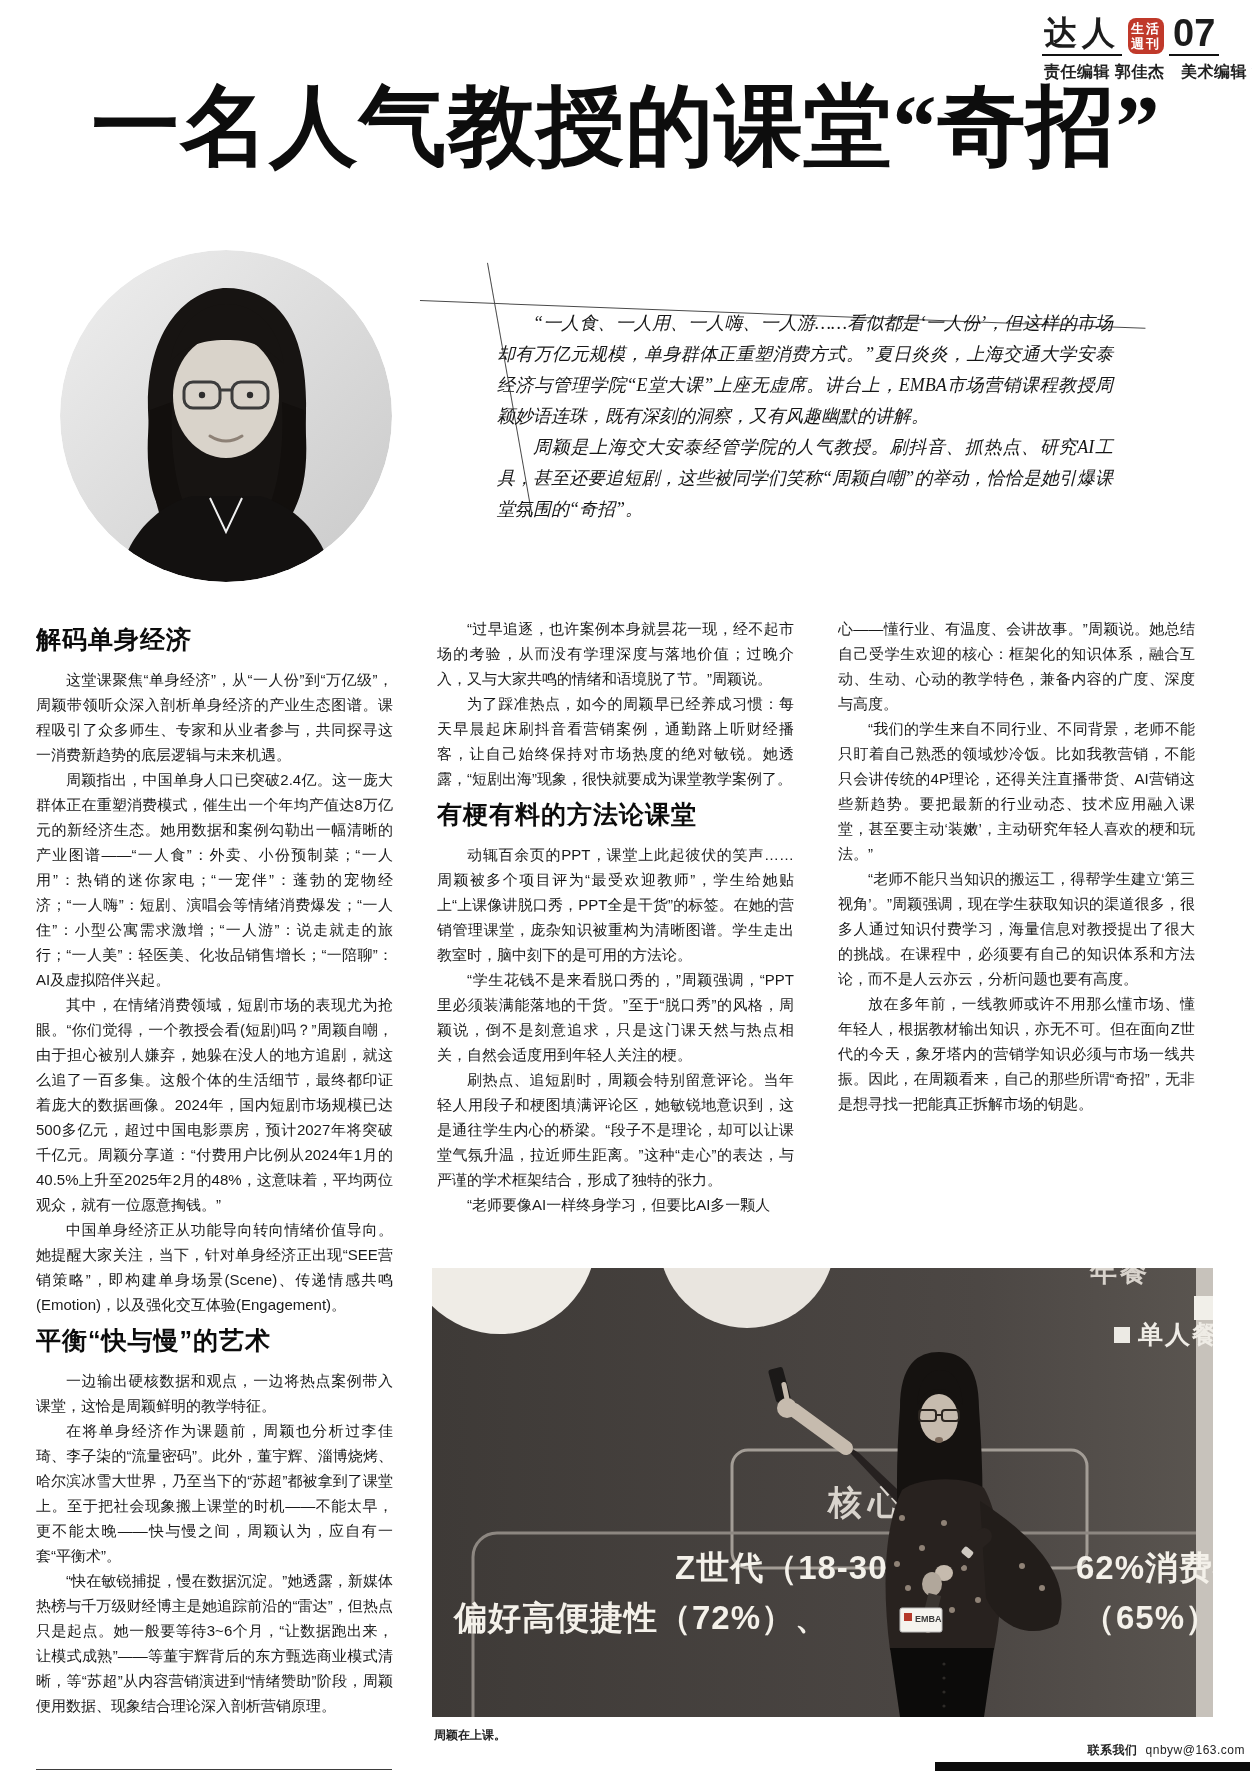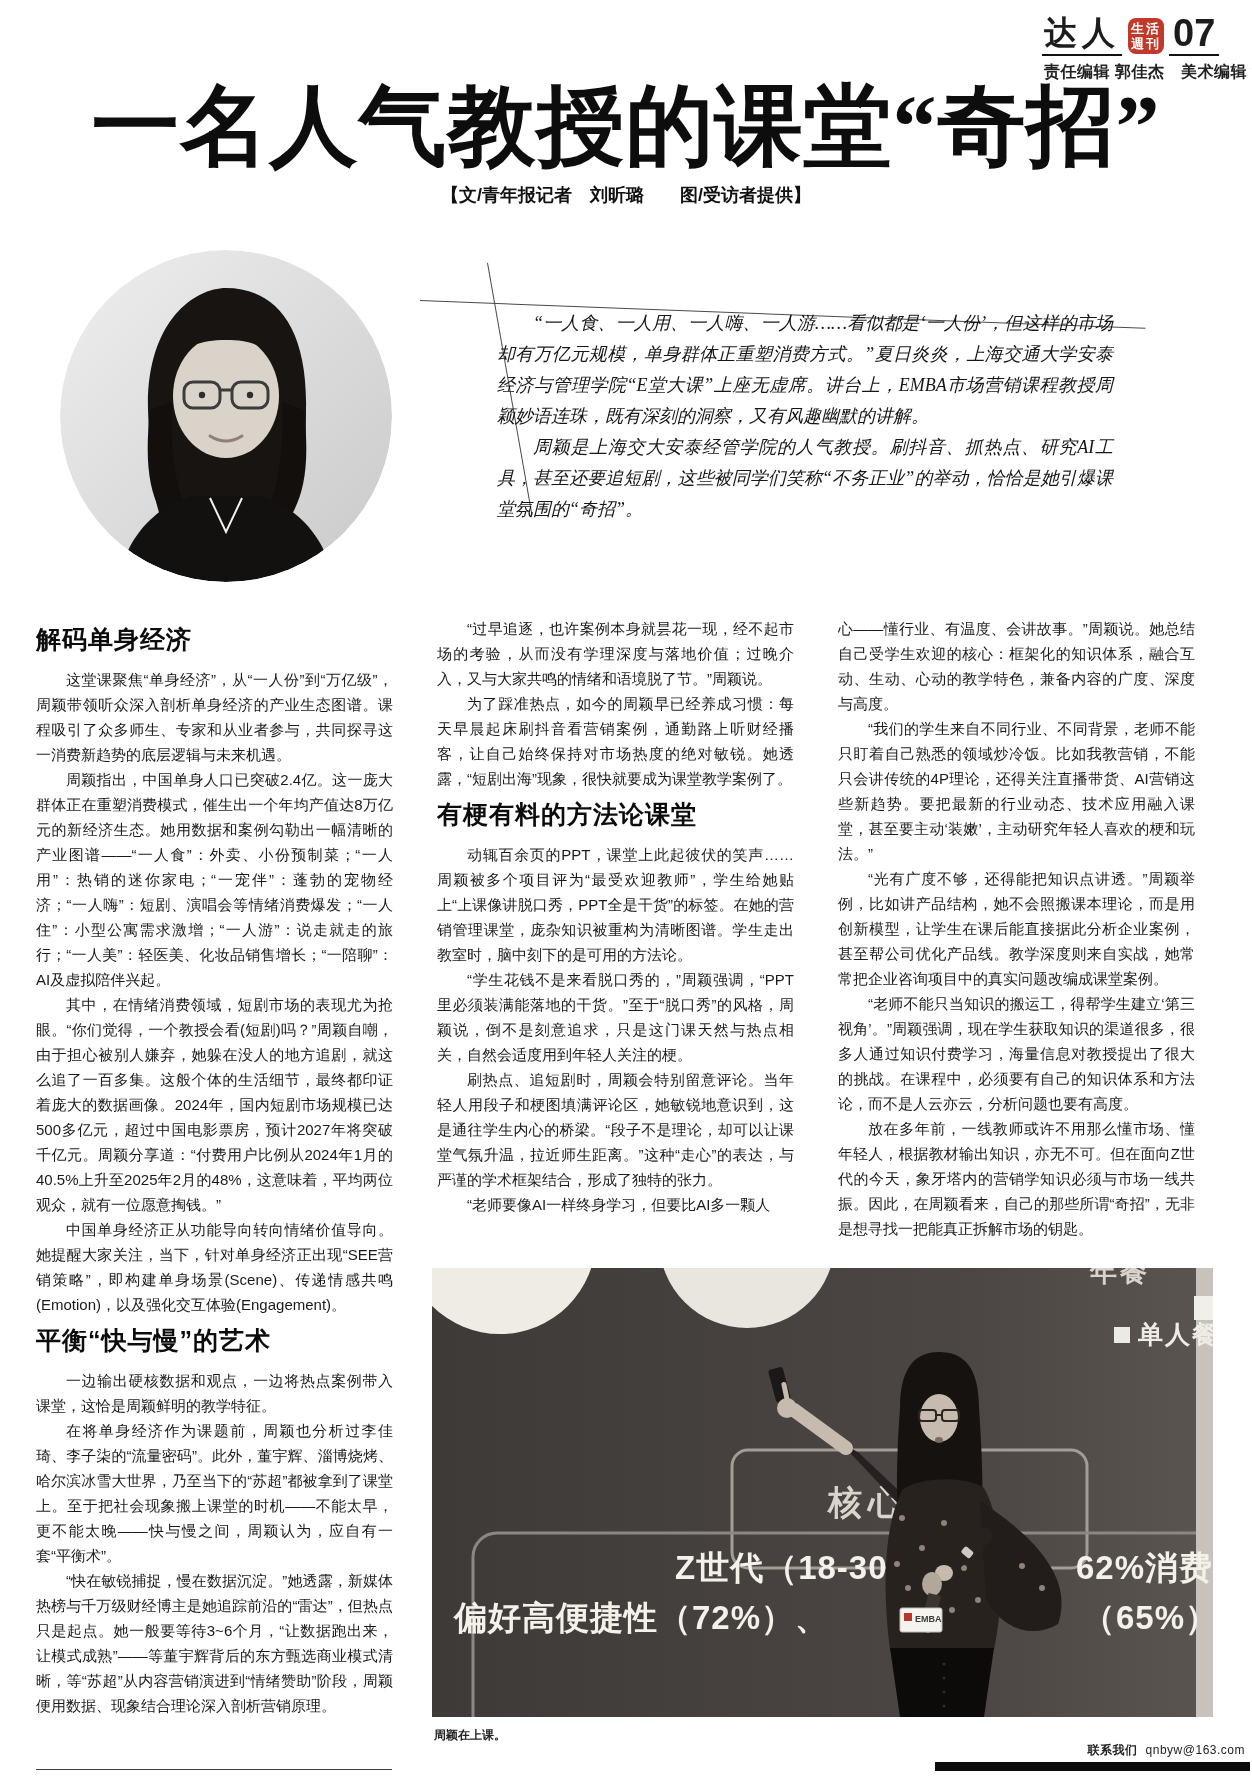--- a/index.html
+++ b/index.html
@@ -76,21 +76,20 @@
     <div class="m-section">达人</div>
     <div class="m-seal">
       <span>生活</span>
       <span>週刊</span>
     </div>
     <div class="m-page">07</div>
   </div>
   <div class="m-editors">责任编辑 郭佳杰　美术编辑 汤智勇</div>
 
   <div class="headline">一名人气教授的课堂“奇招”</div>
-  <div class="byline">【文/青年报记者　刘昕璐　　图/受访者提供】</div>
 
   <div class="portrait">
     <svg width="332" height="332" viewBox="0 0 332 332">
       <defs>
         <linearGradient id="pg" x1="0" y1="0" x2="1" y2="1">
           <stop offset="0" stop-color="#efefef"></stop>
             <stop offset="1" stop-color="#c9c9c9"></stop>
         </linearGradient>
         <clipPath id="pc">
             <circle cx="166" cy="166" r="166"></circle>
@@ -112,21 +111,21 @@
         <path d="M58 332 C 68 276 108 252 132 246 L 200 246 C 228 254 264 278 274 332 Z" fill="#131110"></path>
         <path d="M150 248 L 166 282 L 182 248" fill="none" stroke="#f0f0f0" stroke-width="2"></path>
       </g>
     </svg>
   </div>
 
   <div class="slant-top"></div>
   <div class="slant-left"></div>
   <div class="intro">
     <p>“一人食、一人用、一人嗨、一人游……看似都是‘一人份’，但这样的市场却有万亿元规模，单身群体正重塑消费方式。”夏日炎炎，上海交通大学安泰经济与管理学院“E堂大课”上座无虚席。讲台上，EMBA市场营销课程教授周颖妙语连珠，既有深刻的洞察，又有风趣幽默的讲解。</p>
-    <p>周颖是上海交大安泰经管学院的人气教授。刷抖音、抓热点、研究AI工具，甚至还要追短剧，这些被同学们笑称“不务正业”的举动，恰恰是她引爆课堂氛围的“奇招”。</p>
+    <p>周颖是上海交大安泰经管学院的人气教授。刷抖音、抓热点、研究AI工具，甚至还要追短剧，这些被同学们笑称“周颖自嘲”的举动，恰恰是她引爆课堂氛围的“奇招”。</p>
   </div>
 
   <div class="col" id="col1">
     <h2>解码单身经济</h2>
     <p>这堂课聚焦“单身经济”，从“一人份”到“万亿级”，周颖带领听众深入剖析单身经济的产业生态图谱。课程吸引了众多师生、专家和从业者参与，共同探寻这一消费新趋势的底层逻辑与未来机遇。</p>
     <p>周颖指出，中国单身人口已突破2.4亿。这一庞大群体正在重塑消费模式，催生出一个年均产值达8万亿元的新经济生态。她用数据和案例勾勒出一幅清晰的产业图谱——“一人食”：外卖、小份预制菜；“一人用”：热销的迷你家电；“一宠伴”：蓬勃的宠物经济；“一人嗨”：短剧、演唱会等情绪消费爆发；“一人住”：小型公寓需求激增；“一人游”：说走就走的旅行；“一人美”：轻医美、化妆品销售增长；“一陪聊”：AI及虚拟陪伴兴起。</p>
     <p>其中，在情绪消费领域，短剧市场的表现尤为抢眼。“你们觉得，一个教授会看(短剧)吗？”周颖自嘲，由于担心被别人嫌弃，她躲在没人的地方追剧，就这么追了一百多集。这般个体的生活细节，最终都印证着庞大的数据画像。2024年，国内短剧市场规模已达500多亿元，超过中国电影票房，预计2027年将突破千亿元。周颖分享道：“付费用户比例从2024年1月的40.5%上升至2025年2月的48%，这意味着，平均两位观众，就有一位愿意掏钱。”</p>
     <p>中国单身经济正从功能导向转向情绪价值导向。她提醒大家关注，当下，针对单身经济正出现“SEE营销策略”，即构建单身场景(Scene)、传递情感共鸣(Emotion)，以及强化交互体验(Engagement)。</p>
     <h2>平衡“快与慢”的艺术</h2>
     <p>一边输出硬核数据和观点，一边将热点案例带入课堂，这恰是周颖鲜明的教学特征。</p>
@@ -140,21 +139,20 @@
     <h2>有梗有料的方法论课堂</h2>
     <p>动辄百余页的PPT，课堂上此起彼伏的笑声……周颖被多个项目评为“最受欢迎教师”，学生给她贴上“上课像讲脱口秀，PPT全是干货”的标签。在她的营销管理课堂，庞杂知识被重构为清晰图谱。学生走出教室时，脑中刻下的是可用的方法论。</p>
     <p>“学生花钱不是来看脱口秀的，”周颖强调，“PPT里必须装满能落地的干货。”至于“脱口秀”的风格，周颖说，倒不是刻意追求，只是这门课天然与热点相关，自然会适度用到年轻人关注的梗。</p>
     <p>刷热点、追短剧时，周颖会特别留意评论。当年轻人用段子和梗图填满评论区，她敏锐地意识到，这是通往学生内心的桥梁。“段子不是理论，却可以让课堂气氛升温，拉近师生距离。”这种“走心”的表达，与严谨的学术框架结合，形成了独特的张力。</p>
     <p>“老师要像AI一样终身学习，但要比AI多一颗人</p>
   </div>
 
   <div class="col" id="col3">
     <p class="cont">心——懂行业、有温度、会讲故事。”周颖说。她总结自己受学生欢迎的核心：框架化的知识体系，融合互动、生动、心动的教学特色，兼备内容的广度、深度与高度。</p>
     <p>“我们的学生来自不同行业、不同背景，老师不能只盯着自己熟悉的领域炒冷饭。比如我教营销，不能只会讲传统的4P理论，还得关注直播带货、AI营销这些新趋势。要把最新的行业动态、技术应用融入课堂，甚至要主动‘装嫩’，主动研究年轻人喜欢的梗和玩法。”</p>
-    <p>“光有广度不够，还得能把知识点讲透。”周颖举例，比如讲产品结构，她不会照搬课本理论，而是用创新模型，让学生在课后能直接据此分析企业案例，甚至帮公司优化产品线。教学深度则来自实战，她常常把企业咨询项目中的真实问题改编成课堂案例。</p>
     <p>“老师不能只当知识的搬运工，得帮学生建立‘第三视角’。”周颖强调，现在学生获取知识的渠道很多，很多人通过知识付费学习，海量信息对教授提出了很大的挑战。在课程中，必须要有自己的知识体系和方法论，而不是人云亦云，分析问题也要有高度。</p>
     <p>放在多年前，一线教师或许不用那么懂市场、懂年轻人，根据教材输出知识，亦无不可。但在面向Z世代的今天，象牙塔内的营销学知识必须与市场一线共振。因此，在周颖看来，自己的那些所谓“奇招”，无非是想寻找一把能真正拆解市场的钥匙。</p>
   </div>
 
   <div class="photo">
     <svg width="781" height="449" viewBox="0 0 781 449">
       <defs>
         <linearGradient id="sg" x1="0" y1="0" x2="1" y2="0">
           <stop offset="0" stop-color="#3e3a37"></stop>
             <stop offset="0.7" stop-color="#4c4744"></stop>

